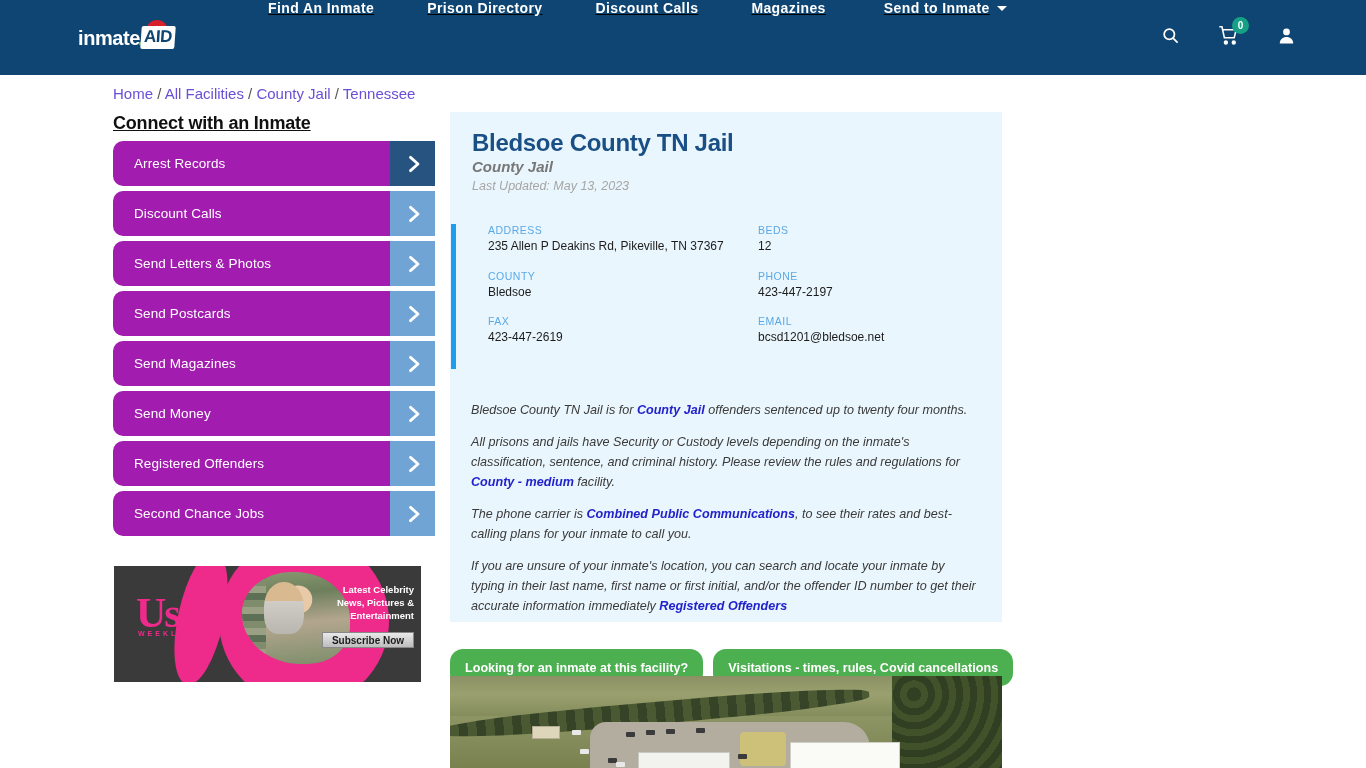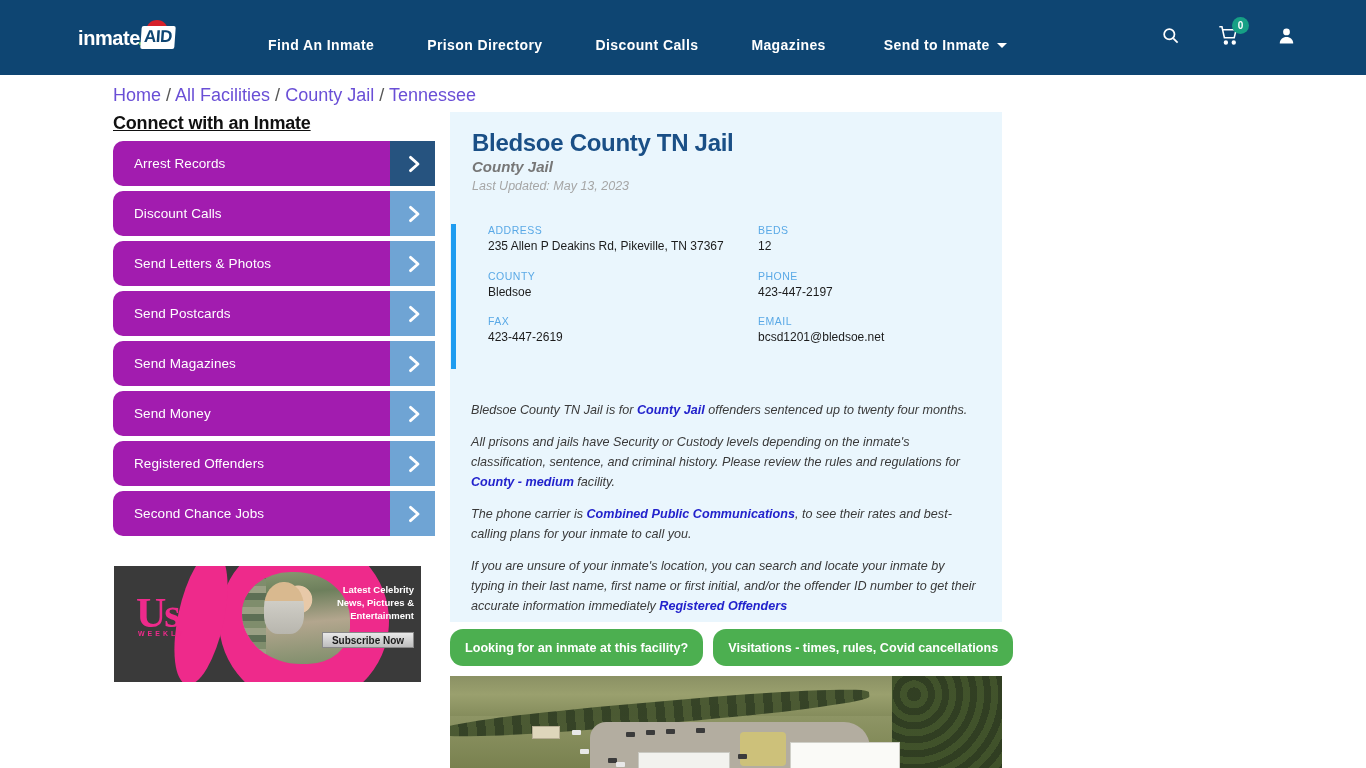--- a/index.html
+++ b/index.html
@@ -40,21 +40,21 @@
     background: #d6202a; z-index: 0;
   }
   .logo-swoosh {
     position: absolute; left: 60px; top: 12px;
     width: 16px; height: 10px;
     border-bottom: 3px solid #5cb85c;
     border-radius: 0 0 60% 10%;
     transform: rotate(-12deg);
   }
 
-  .nav { position: absolute; left: 268px; top: 0; height: 53px; display: flex; align-items: flex-end; }
+  .nav { position: absolute; left: 268px; top: 0; height: 53px; display: flex; align-items: flex-start; text-decoration: underline; }
   .nav-item {
     color: #ffffff; font-size: 14px; font-weight: bold;
     letter-spacing: 0.4px; margin-right: 53px;
     cursor: pointer; white-space: nowrap;
     display: flex; align-items: center;
   }
   .nav-item.wide { margin-right: 58px; }
   .caret {
     display: inline-block; margin-left: 7px;
     width: 0; height: 0;
@@ -72,21 +72,21 @@
     background: #16a085; color: #ffffff;
     font-size: 10px; font-weight: bold;
     width: 17px; height: 17px; border-radius: 50%;
     display: flex; align-items: center; justify-content: center;
     line-height: 1;
   }
 
   
   .breadcrumb {
     position: absolute; left: 113px; top: 85px;
-    font-size: 18px; color: #333;
+    font-size: 15px; color: #333;
   }
   .breadcrumb a { color: #6a4fd6; text-decoration: none; }
   .breadcrumb .sep { color: #555; }
 
   
   .side-title {
     position: absolute; left: 113px; top: 113px;
     font-size: 18px; font-weight: bold; color: #111;
     text-decoration: underline; letter-spacing: -0.2px;
   }
@@ -215,21 +215,21 @@
   }
   .body-copy a { color: #2222cc; font-weight: bold; font-style: italic; text-decoration: none; }
 
   
   .cta-row { position: absolute; left: 450px; top: 629px; display: flex; gap: 10px; }
   .cta-btn {
     background: #4caf50; color: #ffffff;
     font-size: 12.6px; font-weight: bold;
     padding: 0 15px; height: 37px;
     display: flex; align-items: center; justify-content: center;
-    border-radius: 13px; cursor: pointer; white-space: nowrap;
+    border-radius: 13px; cursor: pointer; white-space: nowrap; margin-top: 20px;
   }
 
   
   .aerial {
     position: absolute; left: 450px; top: 676px;
     width: 552px; height: 92px; overflow: hidden;
     background: #6f7a52;
   }
   .aerial .field-top {
     position:absolute; left:0; top:0; width:100%; height:46px;

